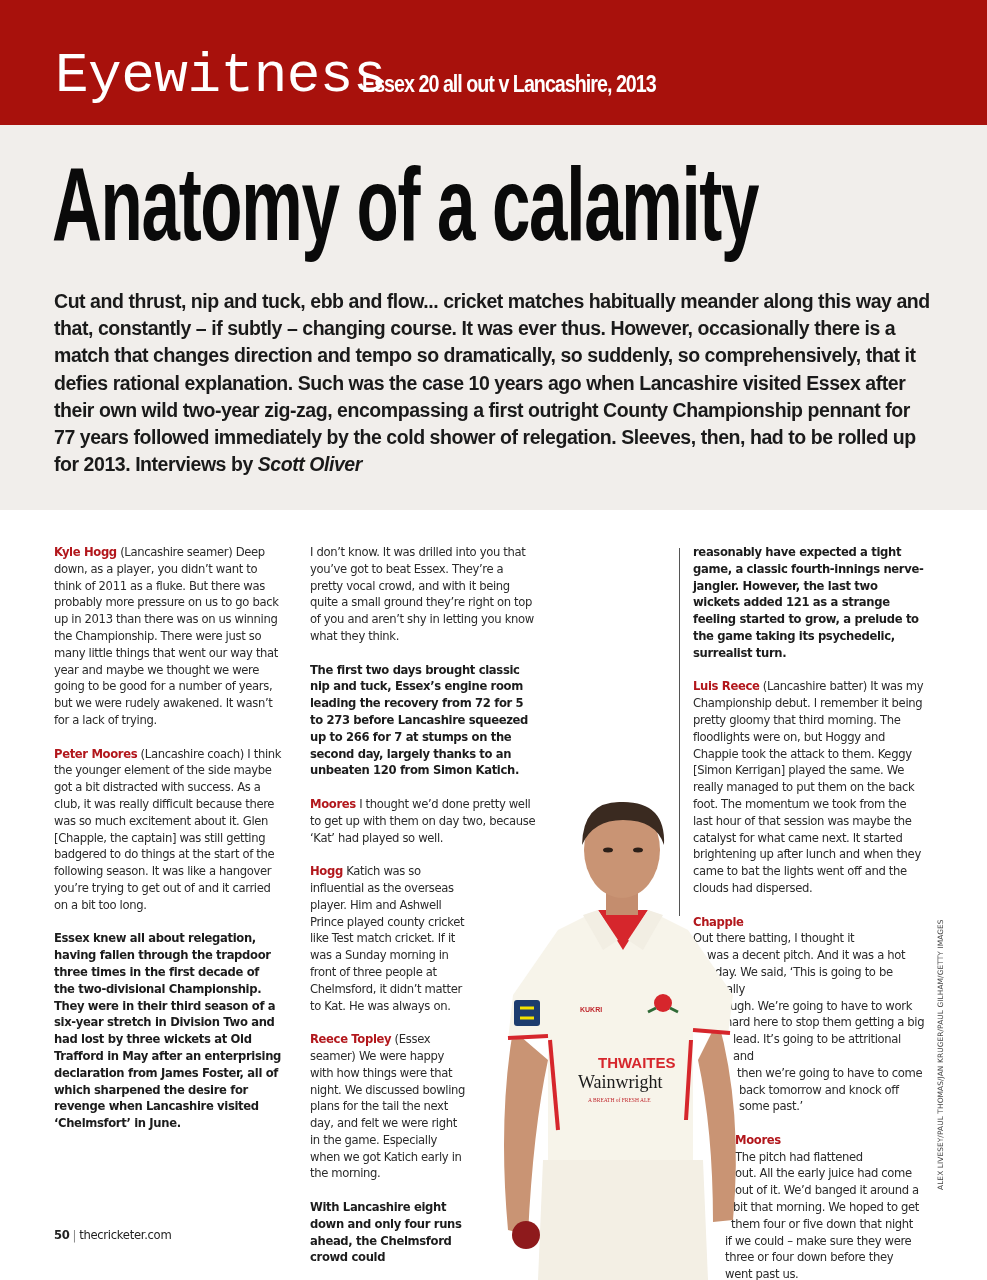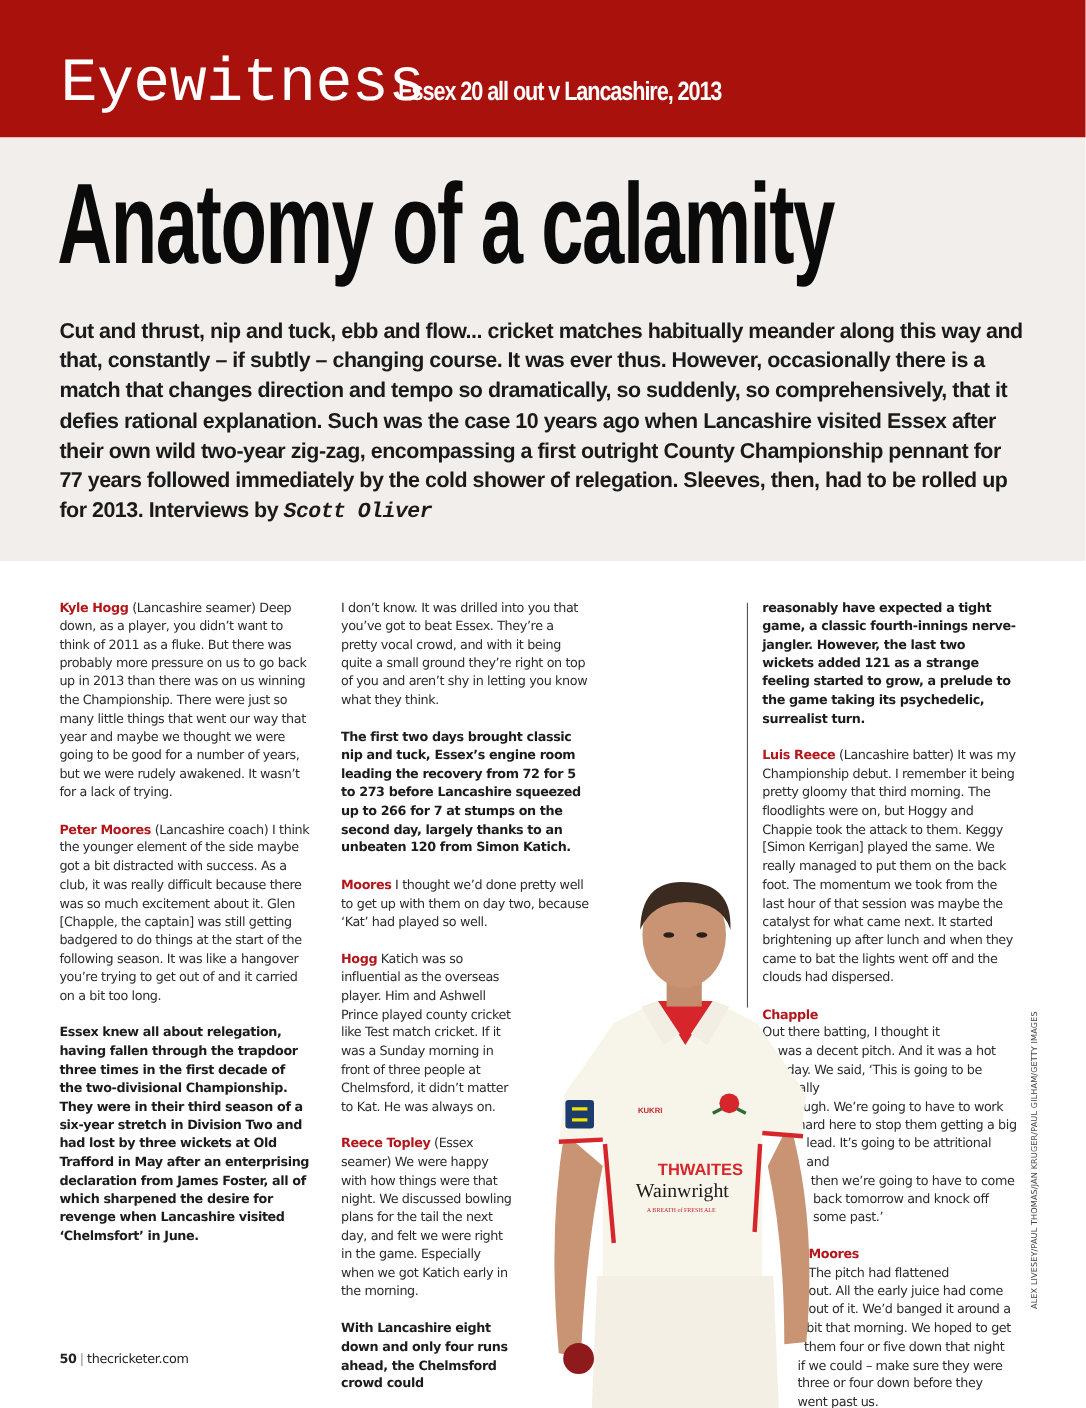--- a/index.html
+++ b/index.html
@@ -30,21 +30,21 @@
     position:absolute; left:52px; top:152px;
     font-family:"Liberation Sans", sans-serif; font-weight:bold;
     font-size:104px; color:#0a0a0a; line-height:1; letter-spacing:-2px;
     transform:scaleX(0.665); transform-origin:left top; white-space:nowrap;
   }
   .standfirst {
     position:absolute; left:54px; top:288px; width:880px;
     font-family:"Liberation Sans", sans-serif; font-weight:bold;
     font-size:19.5px; line-height:27.2px; color:#1a1a1a; letter-spacing:-0.45px;
   }
-  .standfirst em { font-style:italic;font-family:Liberation Mono, monospace; }
+  .standfirst em { font-style:italic; }
 
   .col {
     position:absolute; top:544px;
     font-family:"DejaVu Sans", sans-serif; font-size:11.6px; line-height:16.8px;
     color:#2b2b2b; letter-spacing:-0.35px;
   }
   .col p { margin-bottom:16.8px; }
   .col .bold { font-weight:bold; color:#1c1c1c; }
   .col .speaker { color:#b2171c; font-weight:bold; }
   .col1 { left:54px; width:228px; }

